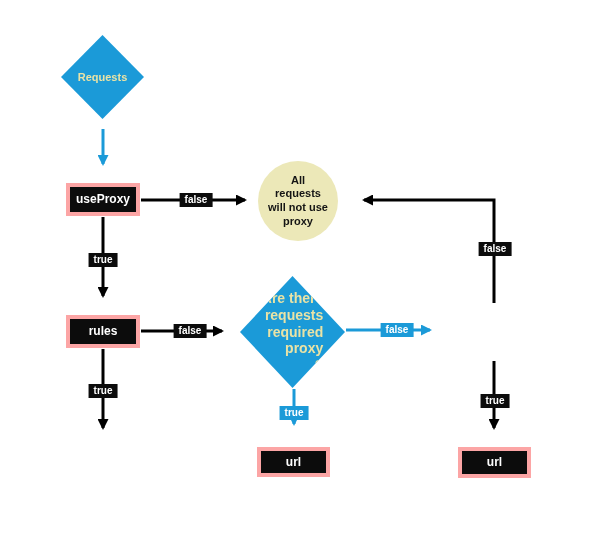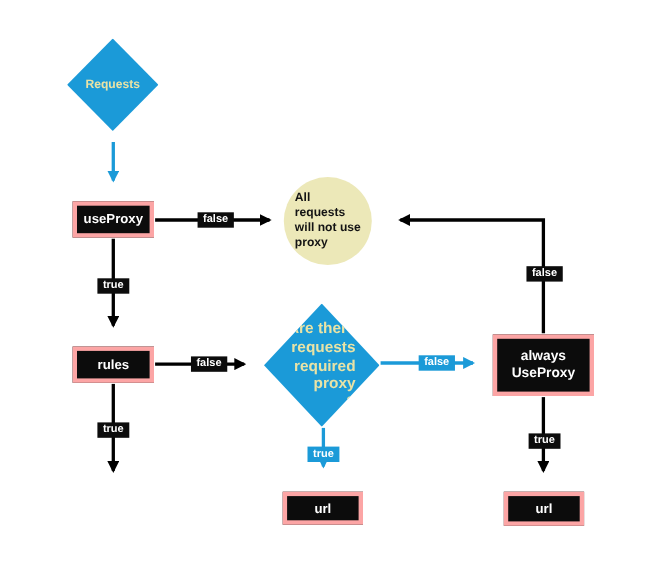--- a/index.html
+++ b/index.html
@@ -50,20 +50,21 @@
 
   
   .circle{
     position:absolute;
     left:258px;top:149px;width:80px;height:80px;
     border-radius:50%;
     background:#ece8b8;
     color:#141414;
     font-weight:bold;font-size:11px;line-height:1.25;
     display:flex;align-items:center;justify-content:center;
+    text-align:center;
     white-space:pre-line;
   }
 
   
   .edge-label{
     position:absolute;
     transform:translate(-50%,-50%);
     background:#0c0c0c;
     color:#ffffff;
     font-weight:bold;
@@ -118,22 +119,20 @@
 proxy</div>
 
   <div class="node-box n-rules">rules</div>
 
   <div class="diamond n-decision">Are there
 requests
 required
 proxy
 ?</div>
 
-  <div class="node-box n-always">always
-UseProxy</div>
 
 
   <div class="node-box n-url-mid">url</div>
 
   <div class="node-box n-url-right">url</div>
 
   <div class="edge-label el-useproxy-false">false</div>
   <div class="edge-label el-useproxy-true">true</div>
   <div class="edge-label el-rules-false">false</div>
   <div class="edge-label el-rules-true">true</div>

